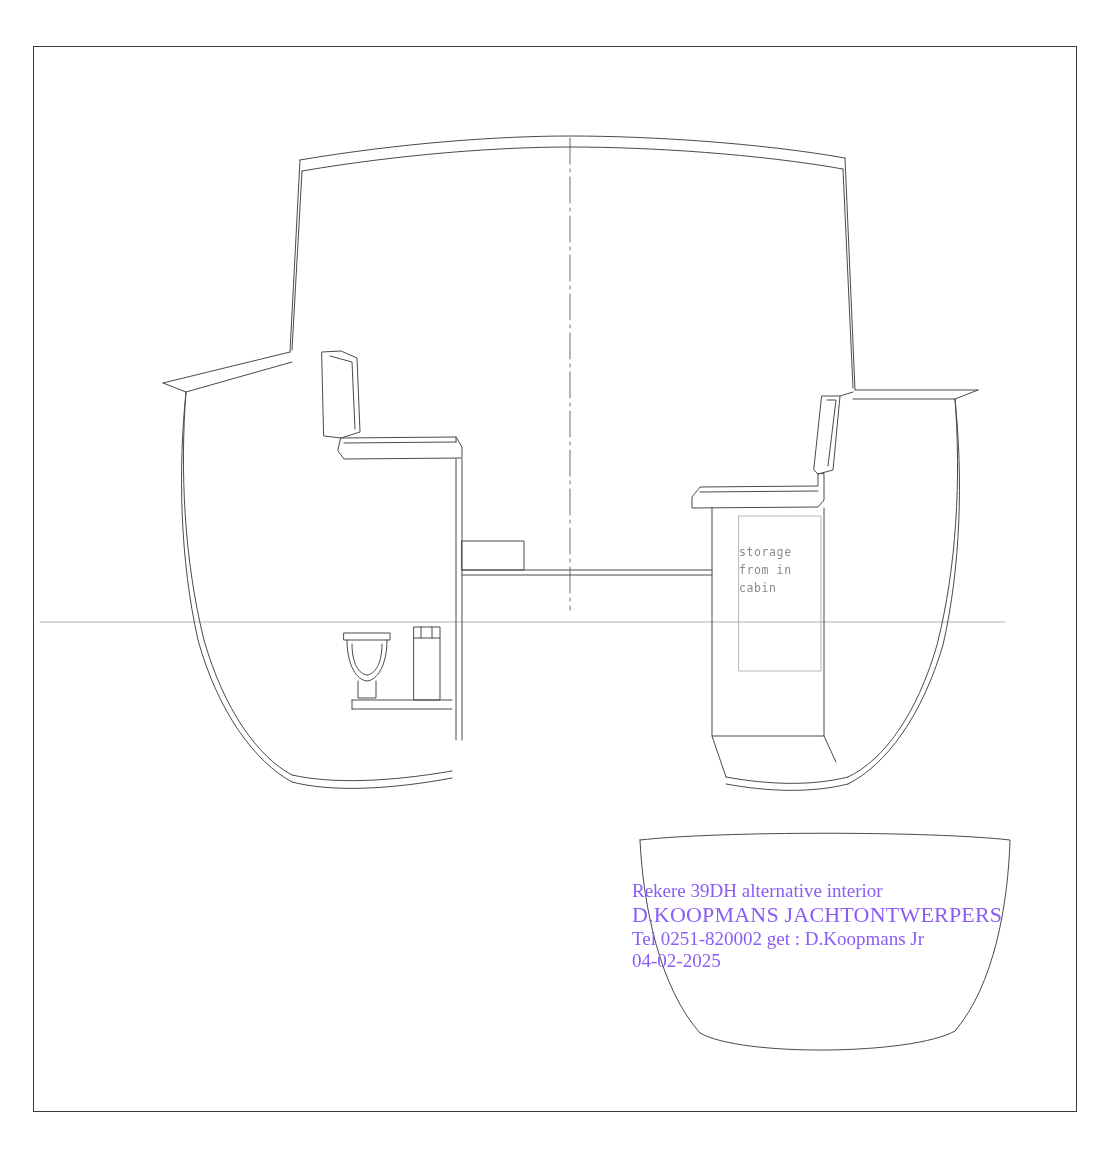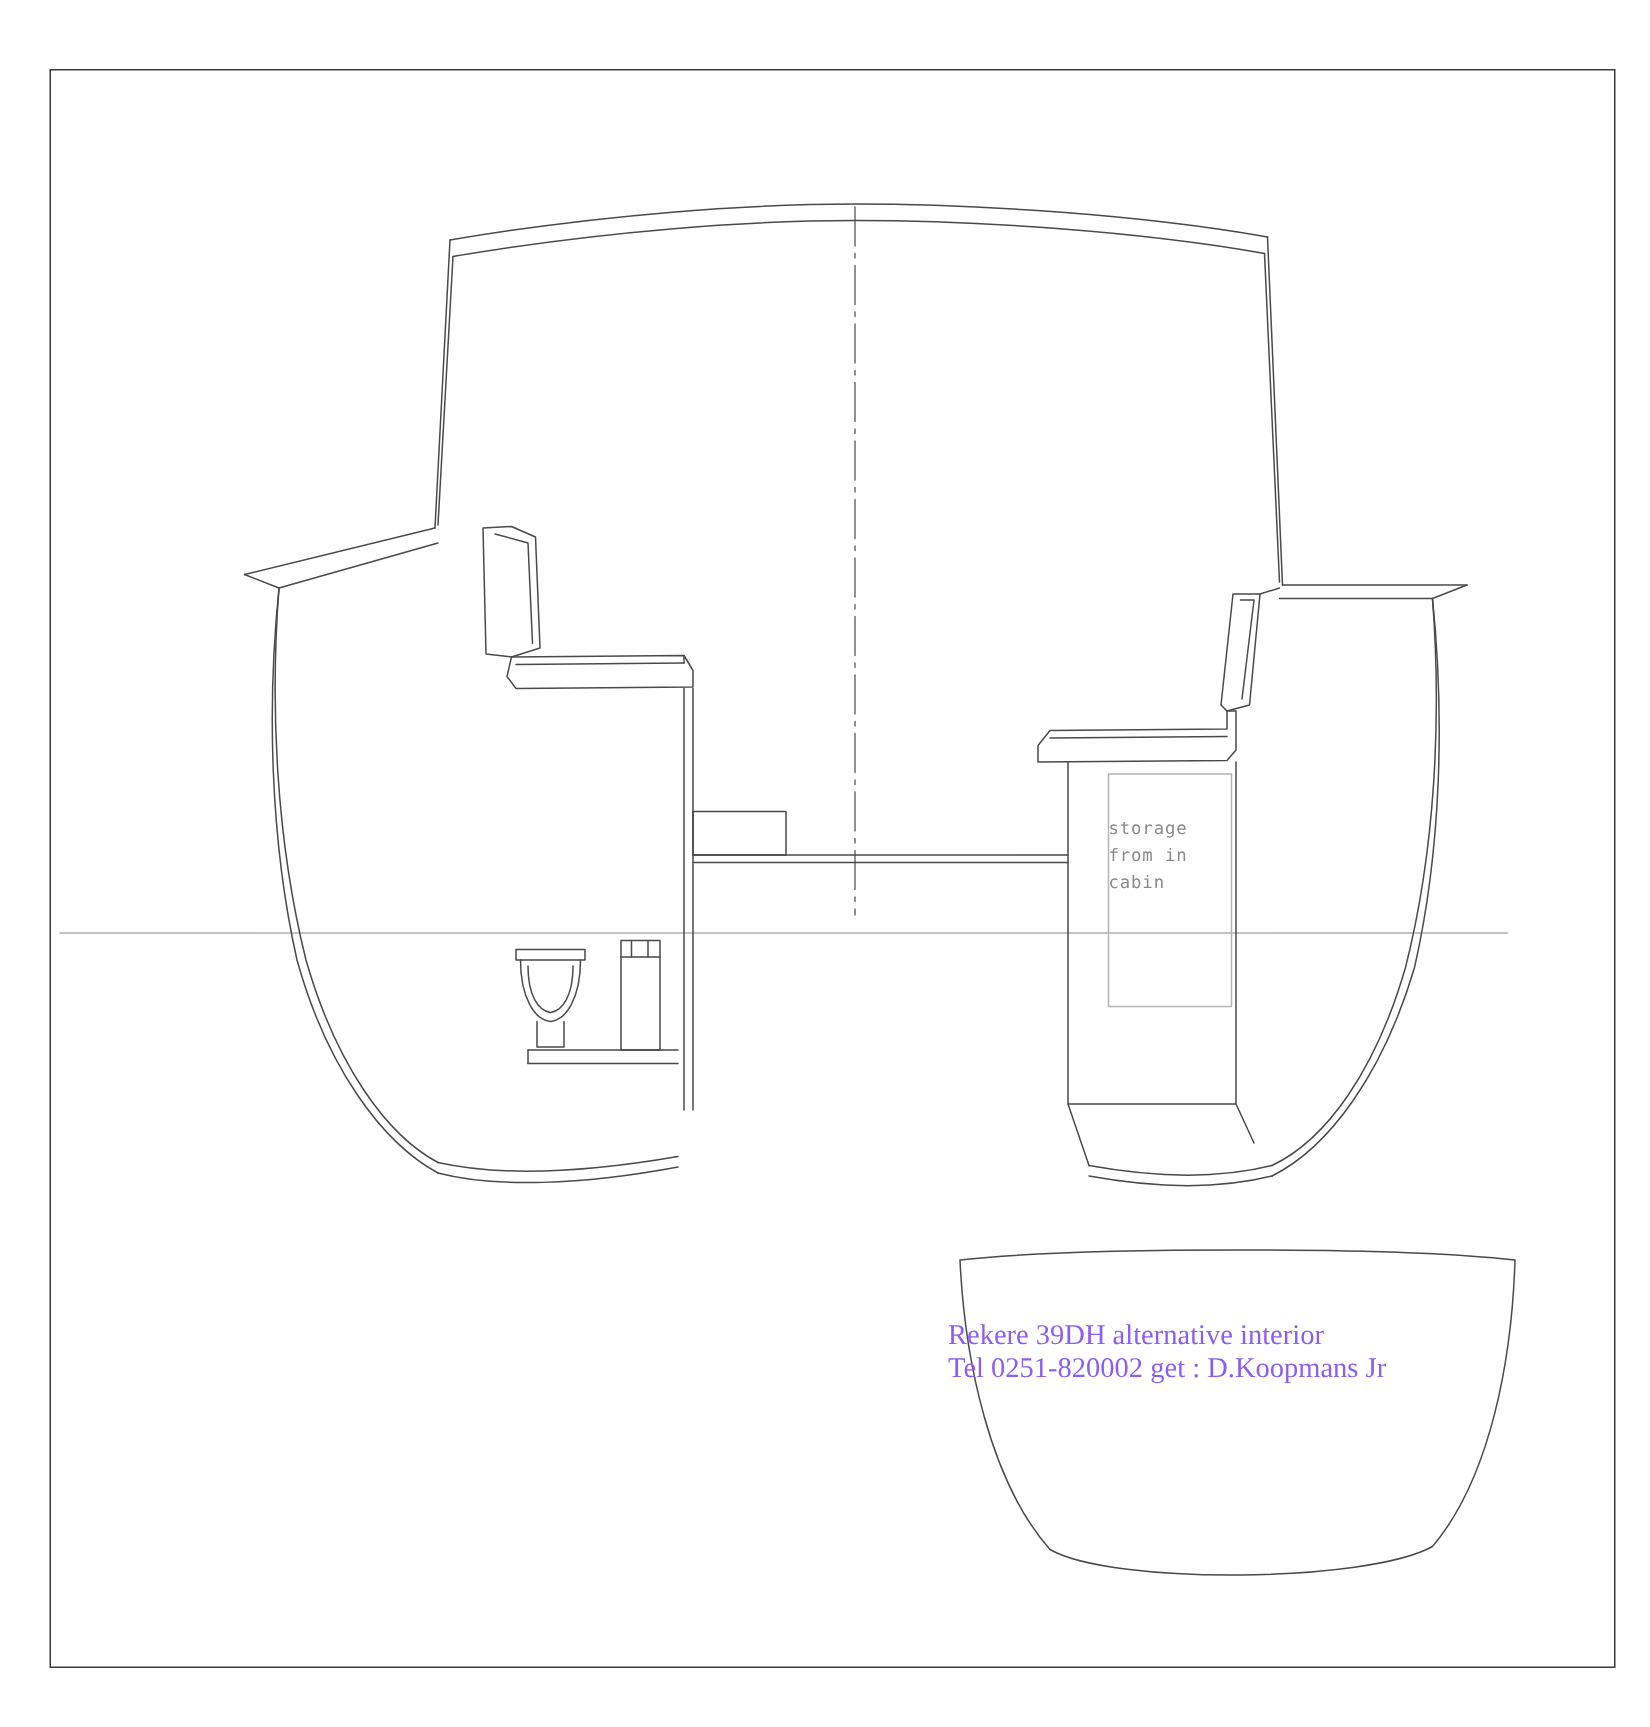--- a/index.html
+++ b/index.html
@@ -149,16 +149,18 @@
   </svg>
 
   <div class="storage-label">
     <div>storage</div>
     <div>from in</div>
     <div>cabin</div>
   </div>
 
   <div class="titleblock-text">
     <div class="tb-line">Rekere 39DH  alternative interior</div>
+    <div class="tb-line strong">D.KOOPMANS  JACHTONTWERPERS</div>
     <div class="tb-line">Tel 0251-820002 get : D.Koopmans Jr</div>
+    <div class="tb-line">04-02-2025</div>
   </div>
 
 </div>
 
 </body></html>

